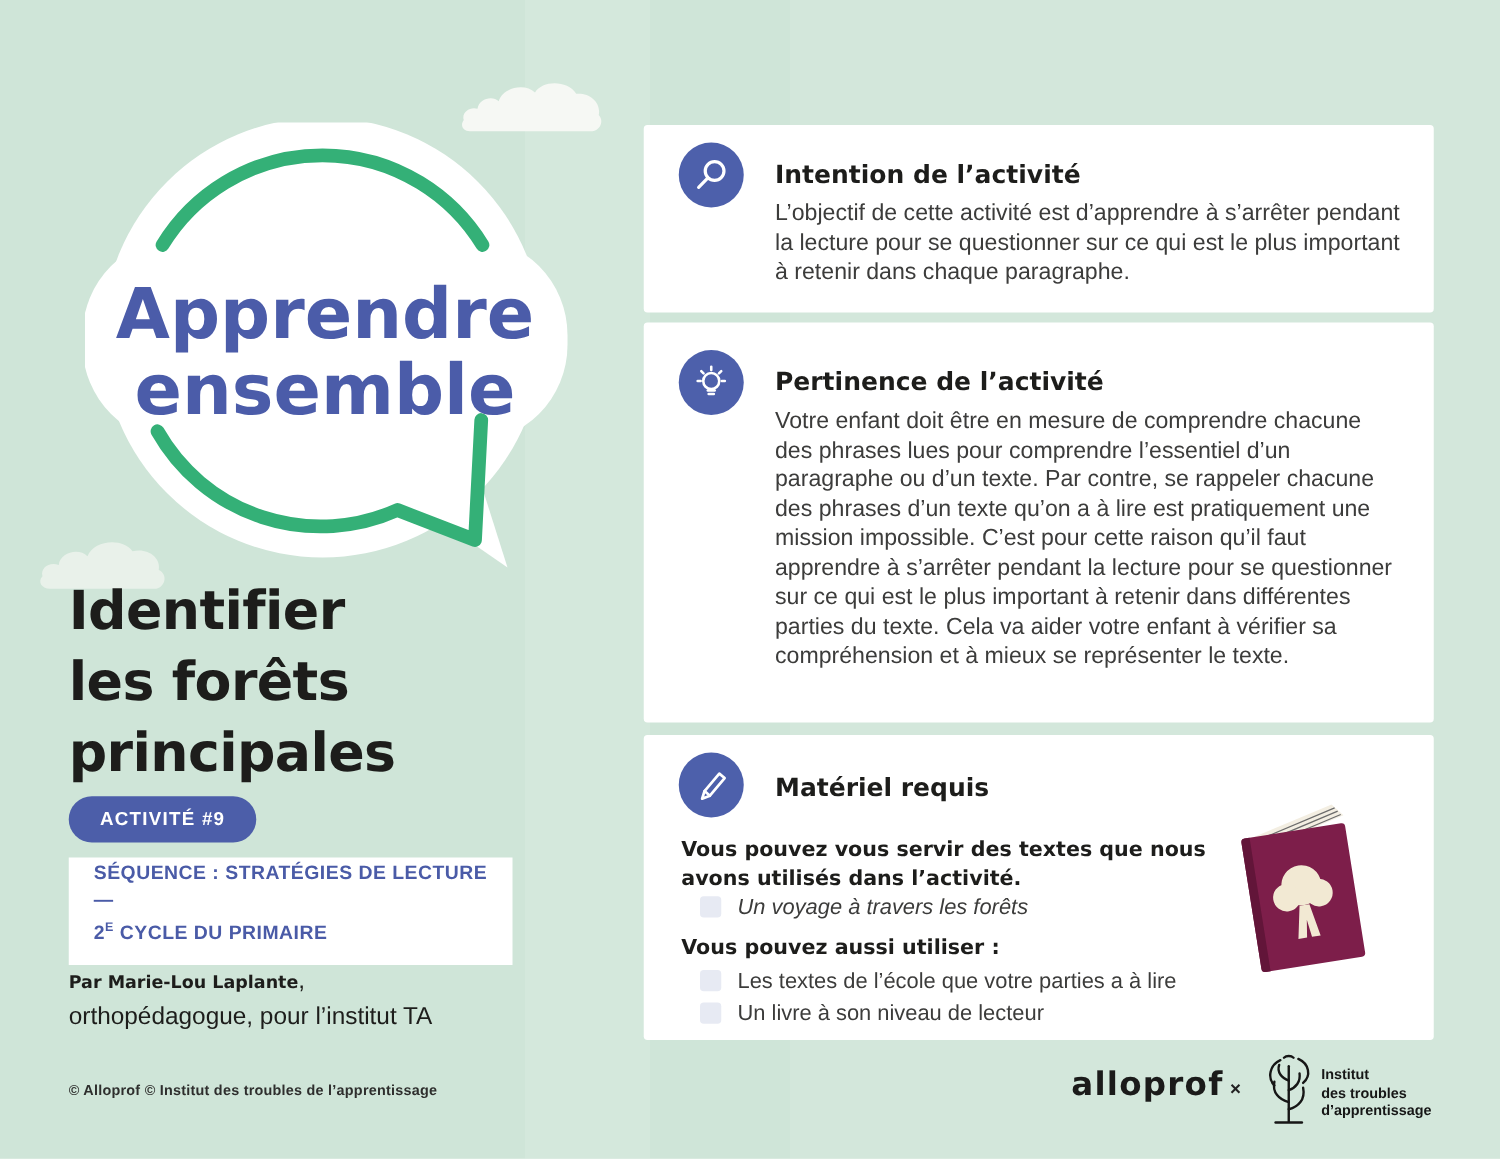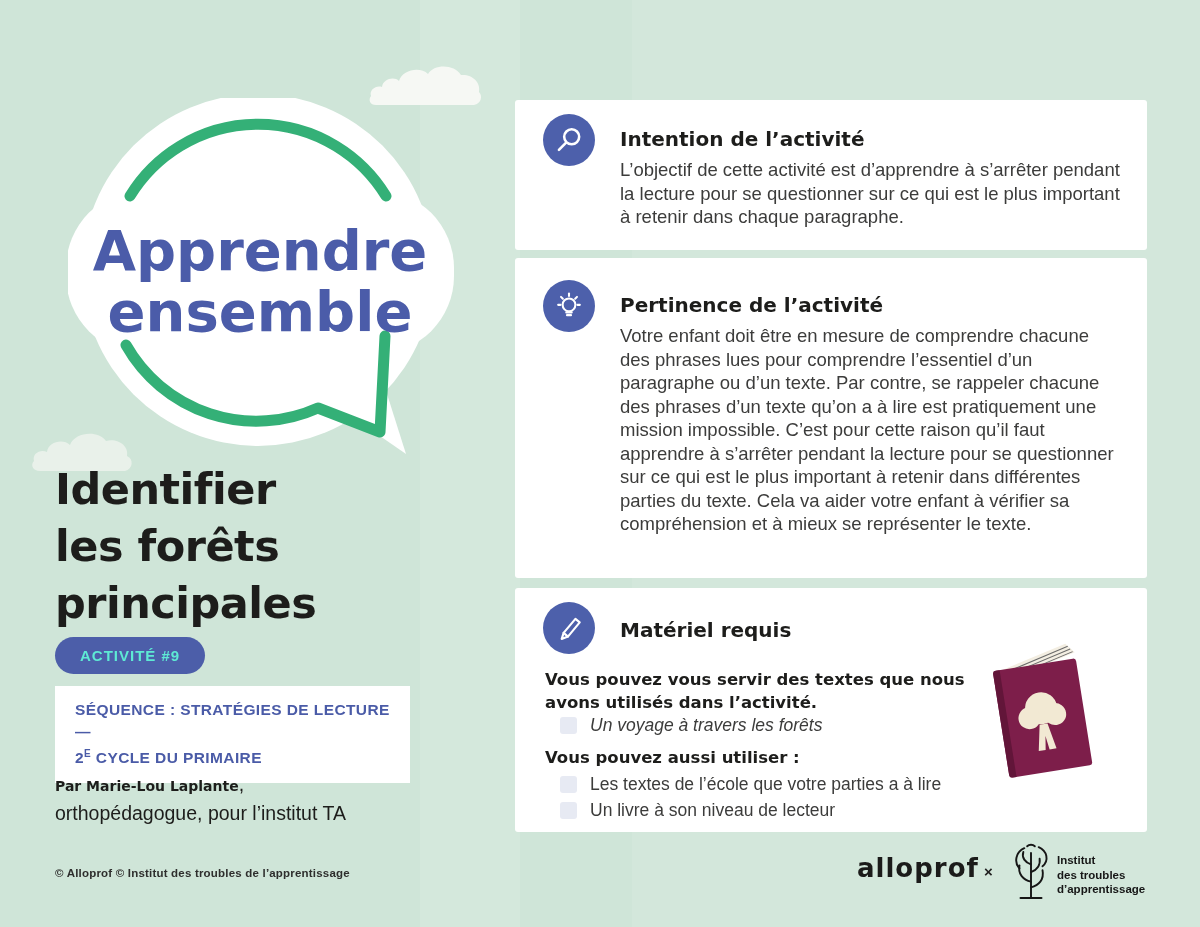--- a/index.html
+++ b/index.html
@@ -18,26 +18,26 @@
   .bubble text{font-family:"DejaVu Sans",sans-serif;font-weight:bold;}
 
   
   .hero-title{
     position:absolute;left:55px;top:461px;
     font-family:"DejaVu Sans",sans-serif;font-weight:bold;
     font-size:43px;line-height:57px;color:#1d1d1b;letter-spacing:-.5px;
   }
   .badge{
     position:absolute;left:55px;top:637px;height:37px;line-height:37px;
-    padding:0 25px;border-radius:19px;background:#4c5ea9;color:#5eead4;
+    padding:0 25px;border-radius:19px;background:#4c5ea9;color:#ffffff;
     font-weight:bold;font-size:15px;letter-spacing:1px;
   }
   .sequence-box{
     position:absolute;left:55px;top:686px;width:315px;
-    background:#ffffff;padding:13px 20px 14px 20px;
+    background:#ffffff;padding:2px 20px 14px 20px;
     color:#4a5ba7;font-weight:bold;font-size:15.5px;line-height:22px;letter-spacing:.4px;
   }
   .sequence-box sup{font-size:10px;}
   .author{
     position:absolute;left:55px;top:771px;font-size:19.5px;line-height:27px;color:#1d1d1b;
   }
   .author .b{font-weight:bold;font-family:"DejaVu Sans",sans-serif;font-size:14px;}
 
   
   .card{position:absolute;left:515px;width:632px;background:#ffffff;border-radius:3px;}

